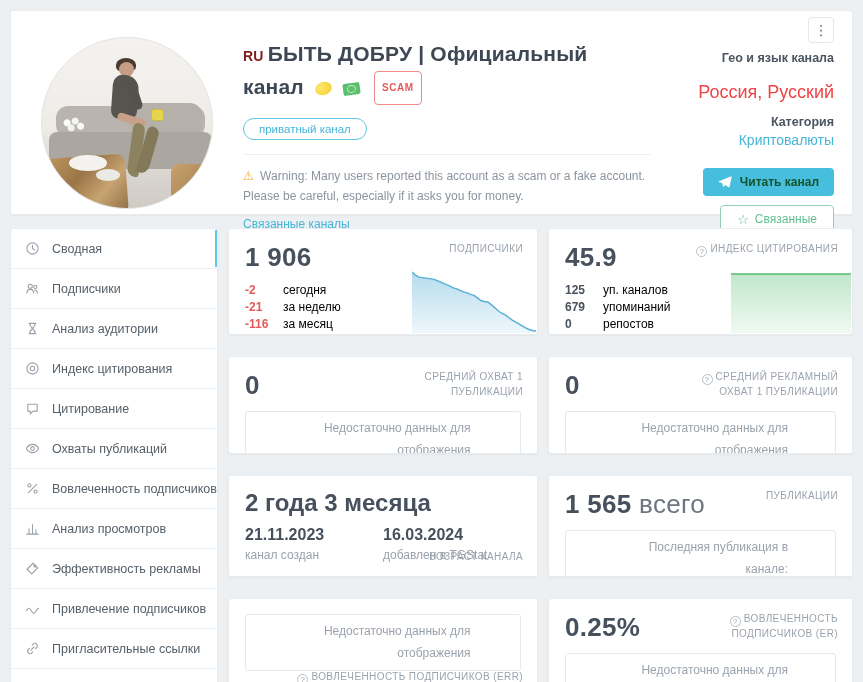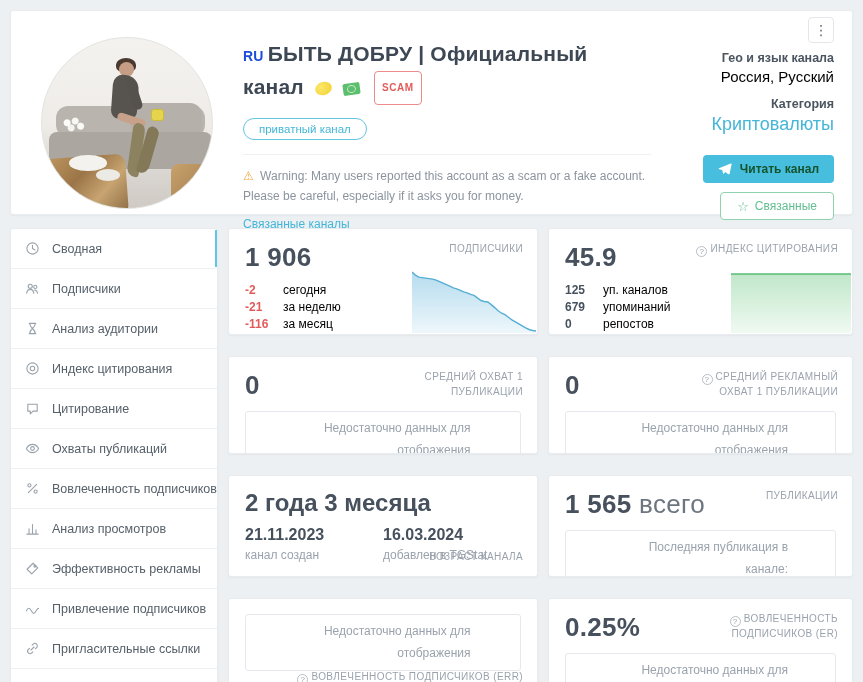--- a/index.html
+++ b/index.html
@@ -39,21 +39,21 @@
   .av-hair { left:43.5%; top:12%; width:12%; height:8%; background:#4a3a30; border-radius:50% 50% 40% 40%; }
   .av-dress { left:41%; top:22%; width:15%; height:26%; background:#57534e; border-radius:10px 14px 8px 8px; transform:rotate(4deg); }
   .av-arm { left:52%; top:24%; width:5%; height:18%; background:#55514c; border-radius:6px; transform:rotate(-18deg); }
   .av-leg { left:44%; top:46%; width:17%; height:4.5%; background:#c7a189; border-radius:6px; transform:rotate(18deg); }
   .av-boot { left:52%; top:50%; width:7%; height:32%; background:#8d8260; border-radius:6px 8px 4px 10px; transform:rotate(8deg); }
   .av-boot2 { left:59%; top:52%; width:7%; height:28%; background:#837857; border-radius:6px 8px 10px 4px; transform:rotate(16deg); }
   .av-bag { left:64%; top:42%; width:8%; height:7%; background:#e6d44d; border-radius:3px; border:1px solid #cdbb3a; }
 
   .head-main { position:absolute; left:232px; top:28px; width:430px; }
   .title { font-size:21px; font-weight:700; color:#3d4854; line-height:29px; letter-spacing:.2px; }
-  .ru-badge { font-size:14px; color:#1d4ed8; font-weight:700; margin-right:4px; }
+  .ru-badge { font-size:14px; color:#7f1d1d; font-weight:700; margin-right:4px; }
   .emoji { display:inline-block; vertical-align:-1px; margin-left:5px; }
   .lemon { width:17px; height:13px; background:radial-gradient(circle at 35% 35%,#fbe76a,#f2cf2e); border-radius:60% 55% 60% 55%; transform:rotate(-14deg); }
   .money { width:17px; height:12px; background:#5cbf6d; border-radius:2px; position:relative; transform:rotate(-8deg); }
   .money:after { content:""; position:absolute; inset:2px 4px; border:1px solid #bfe8c5; border-radius:50%; }
   .scam {
     display:inline-block; vertical-align:3px; margin-left:8px; padding:1px 7px 2px;
     border:1px solid #ef8a8a; color:#e25b5b; font-size:10px; font-weight:700;
     letter-spacing:.5px; border-radius:4px;
   }
   .private-badge {
@@ -62,22 +62,22 @@
   }
   .head-divider { margin-top:14px; border-top:1px solid #eef1f3; width:408px; }
   .warning { margin-top:12px; width:420px; font-size:12px; color:#8b949e; line-height:1.65; }
   .warn-icon { color:#f0a43a; margin-right:3px; font-size:12px; }
   .related-link {
     display:inline-block; margin-top:10px; font-size:12px; color:#45b6d8;
     border-bottom:1px dashed #8ed4e9; cursor:pointer; text-decoration:none;
   }
   .head-right { position:absolute; right:18px; top:40px; text-align:right; }
   .hr-label { font-size:12.5px; font-weight:700; color:#4a5560; }
-  .hr-value { font-size:15px; color:#000000; margin-top:3px; }
-  .hr-link { font-size:18px; color:#45b6d8; margin-top:3px; cursor:pointer; }
+  .hr-value { font-size:18px; color:#ef4444; margin-top:17px; }
+  .hr-link { font-size:14px; color:#45b6d8; margin-top:3px; cursor:pointer; }
   .hr-group { margin-top:12px; }
   .btn-read {
     margin-top:20px; display:inline-flex; align-items:center; gap:8px;
     background:#47bedd; color:#14532d; font-size:12px; font-weight:700;
     border:none; border-radius:4px; padding:7px 15px; cursor:pointer;
   }
   .btn-fav {
     margin-top:9px; display:inline-flex; align-items:center; gap:6px;
     background:#fff; color:#62bf90; font-size:12px;
     border:1px solid #90d2b0; border-radius:4px; padding:6px 16px; cursor:pointer;

